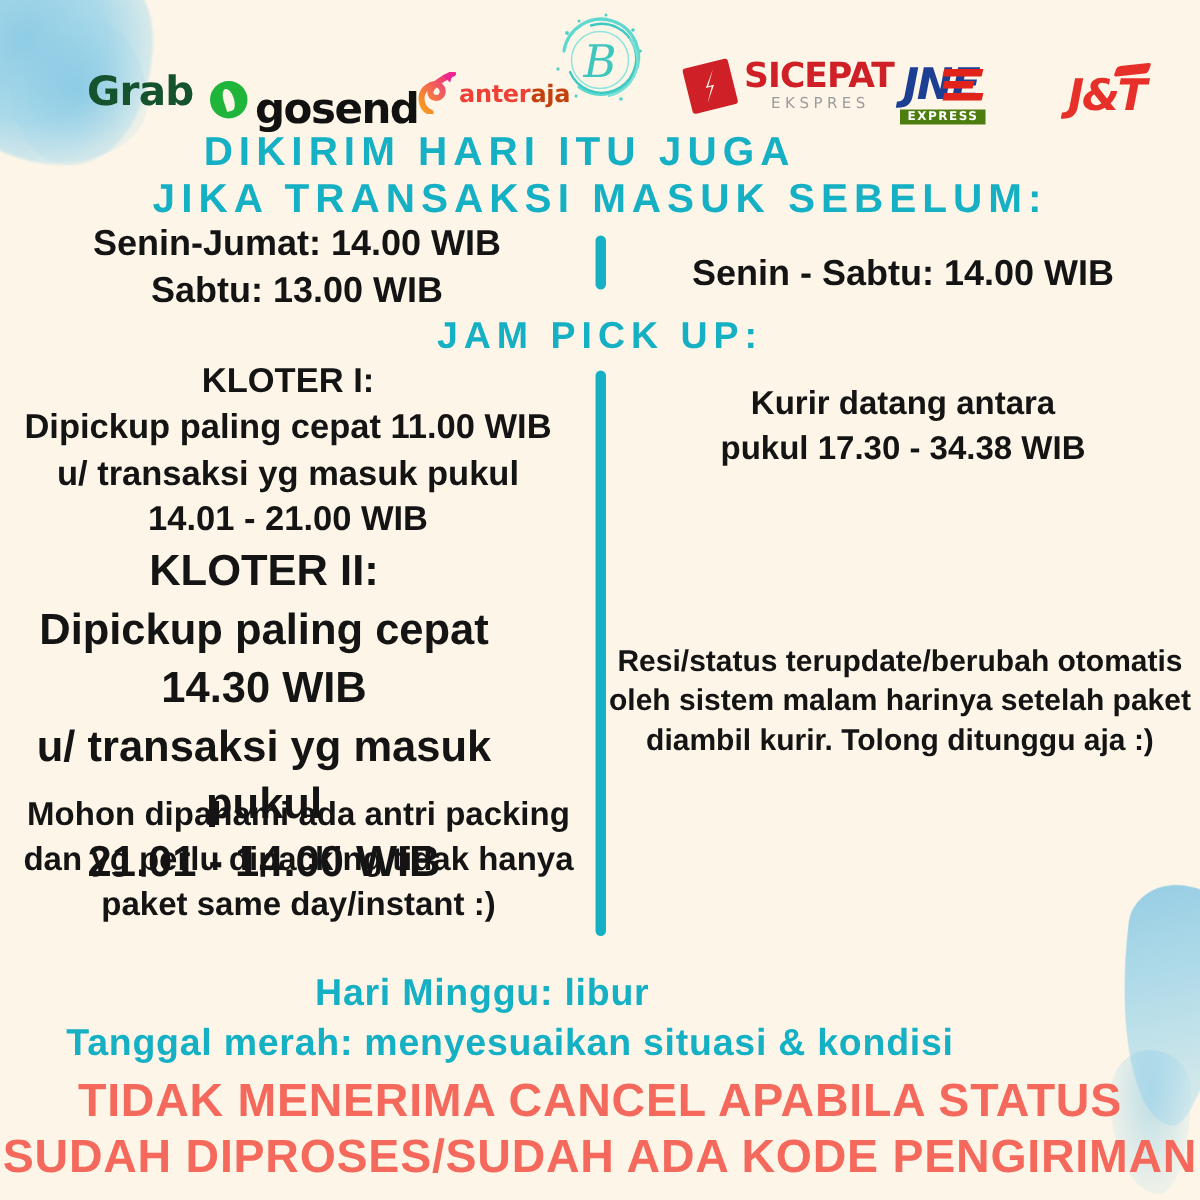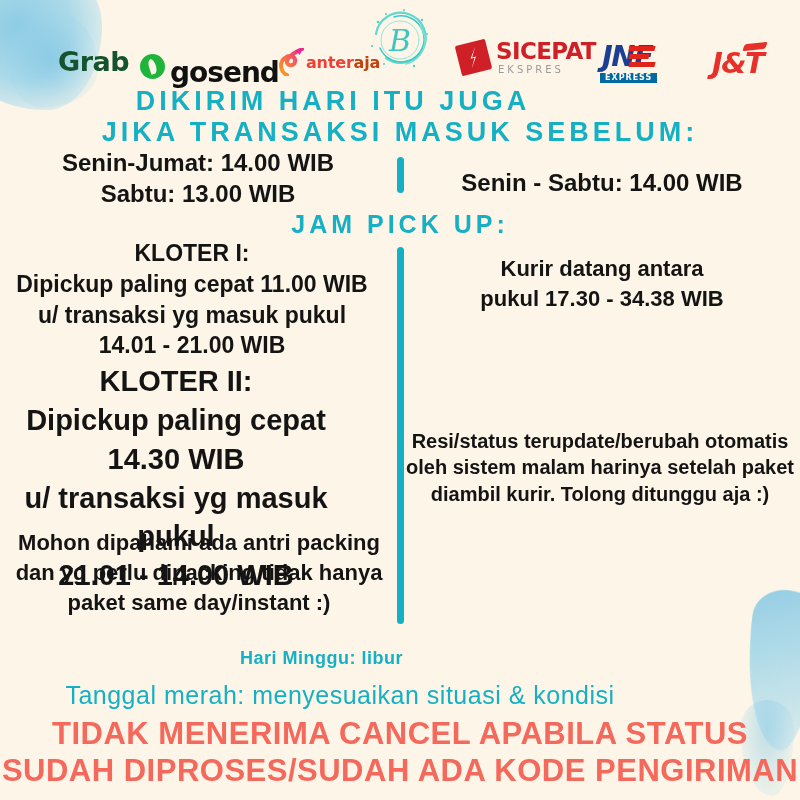--- a/index.html
+++ b/index.html
@@ -150,21 +150,21 @@
     border-radius: 2px;
   }
   .sicepat-mark::after {
     content: "";
     position: absolute;
     left: 11px; top: 5px;
     width: 9px; height: 21px;
     background: #fdf6e8;
     clip-path: polygon(100% 0, 35% 48%, 80% 48%, 0 100%, 60% 52%, 15% 52%);
   }
-  .sicepat-words { display: flex; flex-direction: column; line-height: 1; }
+  .sicepat-words { display: flex; flex-direction: column; line-height: 1; align-items: center; }
   .txt-sicepat {
     font-family: "DejaVu Sans", sans-serif;
     font-size: 23px;
     font-weight: bold;
     color: #cf2027;
     letter-spacing: -0.6px;
   }
   .txt-ekspres {
     font-family: "DejaVu Sans", sans-serif;
     font-size: 10px;
@@ -195,21 +195,21 @@
     margin-bottom: 3px;
     transform: skewX(-14deg);
   }
   .jne-e-bar i:nth-child(2) { width: 20px; }
   .jne-e-bar i:nth-child(3) { width: 26px; margin-bottom: 0; }
   .txt-jne-express {
     font-family: "DejaVu Sans", sans-serif;
     font-size: 8px;
     font-weight: bold;
     color: #fff;
-    background: #0369a1;
+    background: #4d7c0f;
     letter-spacing: 1px;
     padding: 1px 5px;
     margin-top: 2px;
   }
   .txt-jnt {
     font-family: "DejaVu Sans", sans-serif;
     font-size: 29px;
     font-style: italic;
     font-weight: bold;
     color: #e8302a;
@@ -315,30 +315,30 @@
   .blk-mohon {
     position: absolute;
     left: 6px; top: 528px; width: 386px;
     font-size: 22px;
     line-height: 1.36;
   }
 
   .blk-minggu {
     position: absolute;
     left: 0; top: 648px; width: 643px;
-    font-size: 18px;
+    font-size: 25px;
     letter-spacing: 0.5px;
     font-weight: bold;
   }
   .blk-tanggal {
     position: absolute;
     left: 0; top: 681px; width: 680px;
     font-size: 25px;
     letter-spacing: 0.5px;
-    font-weight: normal;
+    font-weight: bold;
   }
 
   .red-line {
     position: absolute;
     left: 0; width: 800px;
     text-align: center;
     color: #f4695c;
     font-family: "Liberation Sans", sans-serif;
     font-weight: bold;
     letter-spacing: 0.5px;

